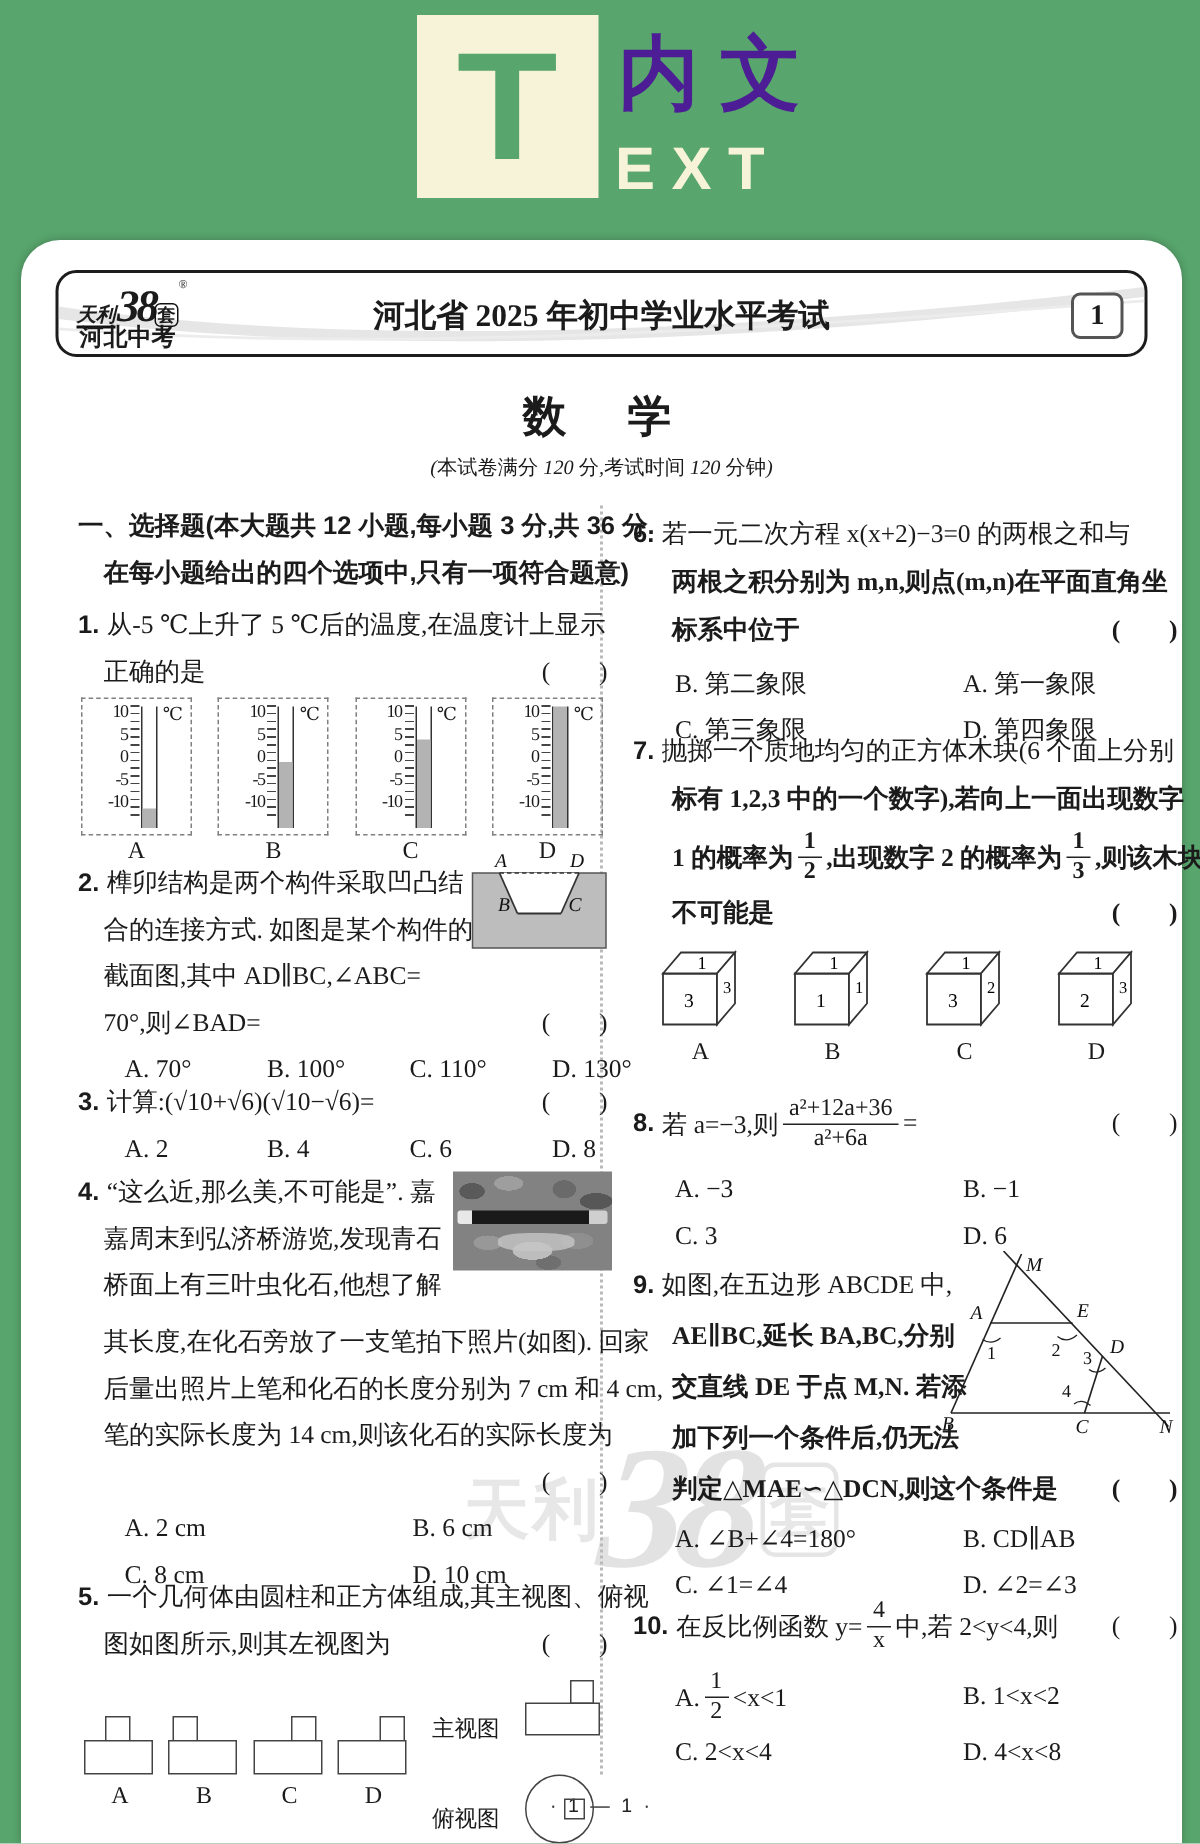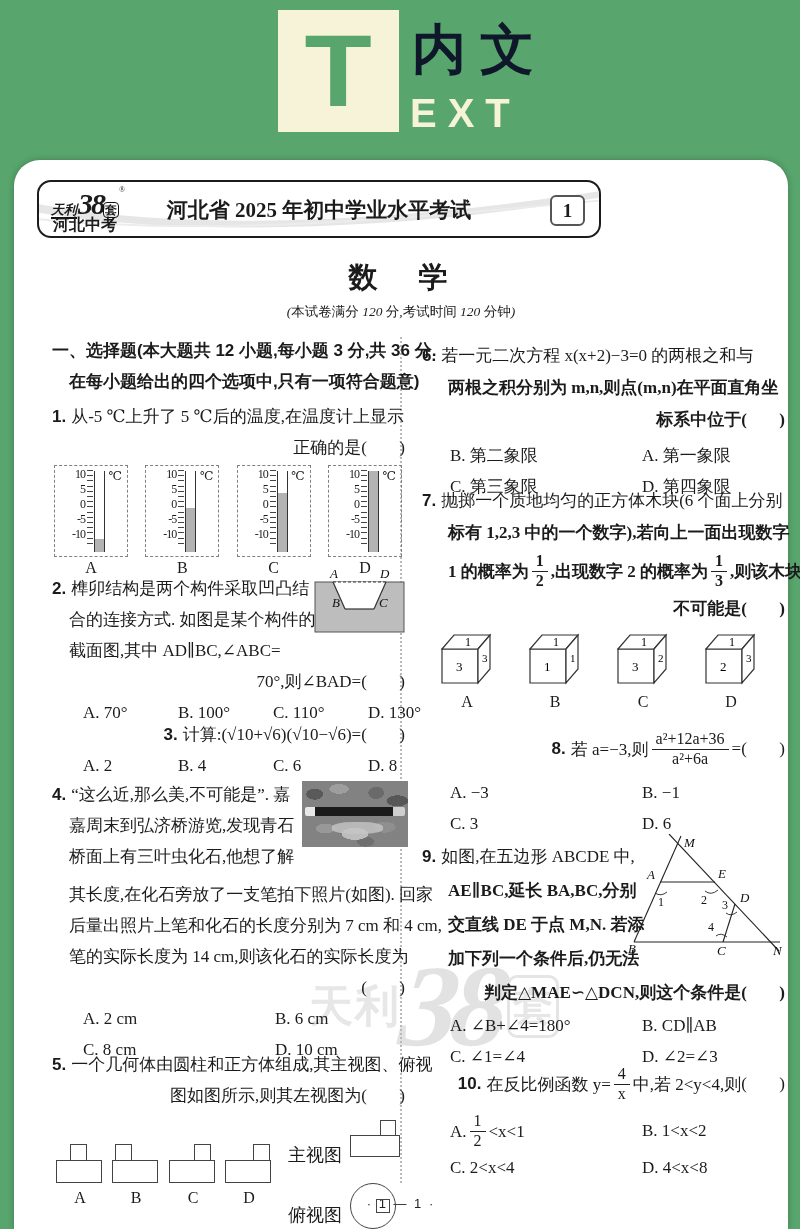--- a/index.html
+++ b/index.html
@@ -14,38 +14,38 @@
   .banner { position:absolute; left:0; top:0; width:800px; height:160px; }
   .banner-tile {
     position:absolute; left:278px; top:10px; width:121px; height:122px;
     background:#f6f3d8; display:flex; align-items:center; justify-content:center;
   }
   .banner-t {
     color:#58a56d; font-family:"Liberation Sans","DejaVu Sans",sans-serif;
     font-weight:900; font-size:102px; line-height:1; transform:scaleX(1.08);
   }
   .banner-cn {
-    position:absolute; left:412px; top:22px; color:#0f172a;
+    position:absolute; left:412px; top:22px; color:#4c1d95;
     font-family:"Liberation Sans","DejaVu Sans",sans-serif;
     font-weight:900; font-size:54px; letter-spacing:14px; line-height:1;
   }
   .banner-ext {
     position:absolute; left:410px; top:93px; color:#f6f3d8;
     font-family:"Liberation Sans","DejaVu Sans",sans-serif;
     font-weight:900; font-size:40px; letter-spacing:11px; line-height:1;
   }
   
   .paper {
     position:absolute; left:14px; top:160px; width:774px; height:1069px;
     background:#ffffff; border-radius:26px 26px 0 0;
     box-shadow:0 0 6px rgba(0,0,0,.25);
   }
   
   .masthead {
-    position:absolute; left:23px; top:20px; width:564px; height:58px;
+    position:absolute; left:23px; top:20px; width:728px; height:58px;
     border:2px solid #1c1c1c; border-radius:14px; background:#fff; overflow:hidden;
   }
   .swoosh { position:absolute; inset:0; width:100%; height:100%; }
   .brand { position:absolute; left:12px; top:3px; white-space:nowrap; }
   .brand-tianli { font-size:13px; font-weight:700; font-style:italic; border-bottom:2px solid #111; padding-bottom:0; }
   .brand-38 { font-size:30px; font-weight:900; font-style:italic; letter-spacing:-2px; margin-left:1px; }
   .brand-tao { font-size:12px; font-weight:700; border:1.5px solid #111; border-radius:4px; padding:0 1px; margin-left:-1px; }
   .brand-reg { font-size:8px; vertical-align:22px; }
   .brand-sub { position:absolute; left:14px; top:33px; font-size:16px; font-weight:700;
     font-family:"Liberation Sans","DejaVu Sans",sans-serif; }
@@ -75,21 +75,21 @@
   .content { position:absolute; left:0; right:0; top:175px; bottom:0; z-index:1; }
   .divider { position:absolute; left:386px; top:2px; bottom:46px;
     border-left:2px dotted #b9b9b9; }
   .col { position:absolute; top:0; bottom:0; font-size:17px; }
   .col-left  { left:24px; width:368px; }
   .col-right { left:400px; width:372px; }
   .block { position:absolute; left:0; right:0; }
   .line { line-height:31px; white-space:nowrap; }
   .col-right .line { line-height:32px; }
   .lh34 .line { line-height:34px; }
-  .withbr { display:flex; justify-content:flex-end; align-items:center; }
+  .withbr { display:flex; justify-content:space-between; align-items:center; }
   .bracket { white-space:pre; letter-spacing:1px; }
   .qnum { font-family:"Liberation Sans","DejaVu Sans",sans-serif; font-weight:700;
     margin-right:5px; }
   .bold-sans { font-family:"Liberation Sans","DejaVu Sans",sans-serif; font-weight:700; }
   .cont { padding-left:17px; }
   .col-left .base { padding-left:14px; }
   .col-right .base { padding-left:8px; }
   .col-right .cont { padding-left:26px;font-weight:bold; }
   
   .opts4 { display:grid; grid-template-columns:95px 95px 95px auto; padding-left:31px;
@@ -139,21 +139,21 @@
   .photo .fossil { position:absolute; left:28%; top:62%; width:48%; height:18%;
     background:#c6c6c6; border-radius:40%; opacity:.8; }
   
   .q5fig { position:relative; height:150px; }
   .s5 { position:absolute; width:48px; height:42px; }
   .s5 .base { position:absolute; left:0; bottom:0; width:46px; height:23px;
     border:1.3px solid #444; background:#fff; }
   .s5 .cube { position:absolute; bottom:22px; width:17px; height:17px;
     border:1.3px solid #444; background:#fff; }
   .s5label { position:absolute; width:48px; text-align:center; font-size:16px; }
-  .viewlabel { position:absolute; font-size:18px; }
+  .viewlabel { position:absolute; font-size:15px; }
   .fview { position:absolute; width:50px; height:40px; }
   .fview .base { position:absolute; left:0; bottom:0; width:50px; height:22px;
     border:1.3px solid #444; }
   .fview .cube { position:absolute; bottom:21px; left:30px; width:16px; height:16px;
     border:1.3px solid #444; }
   .tview { position:absolute; width:46px; height:46px; border:1.3px solid #444;
     border-radius:50%; }
   .tview .cube { position:absolute; left:25px; top:15px; width:14px; height:14px;
     border:1.3px solid #444; }
   

